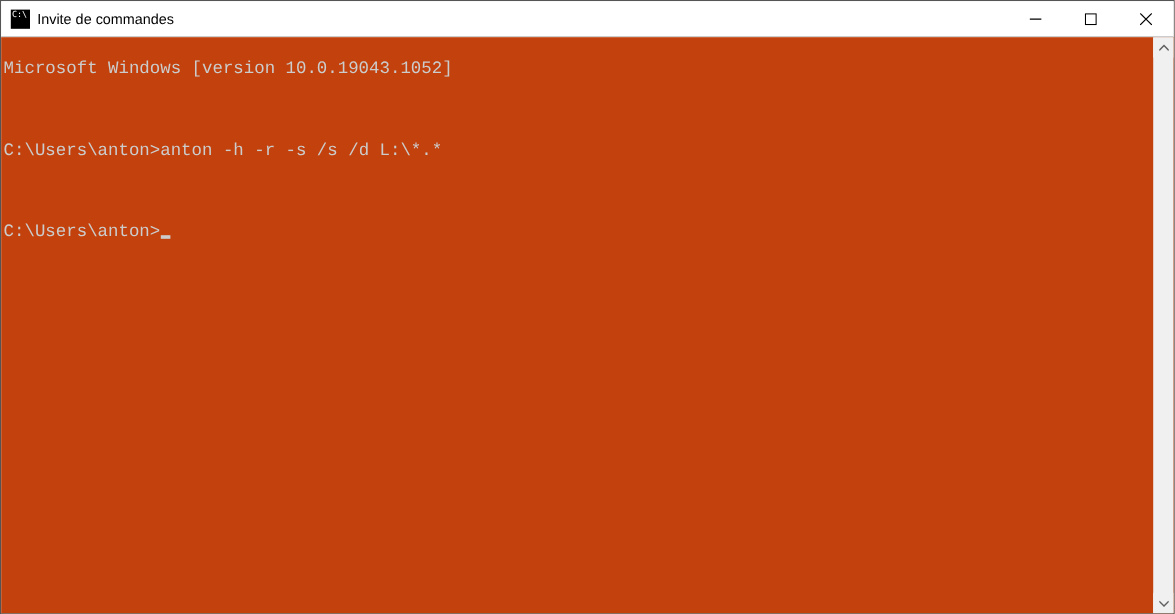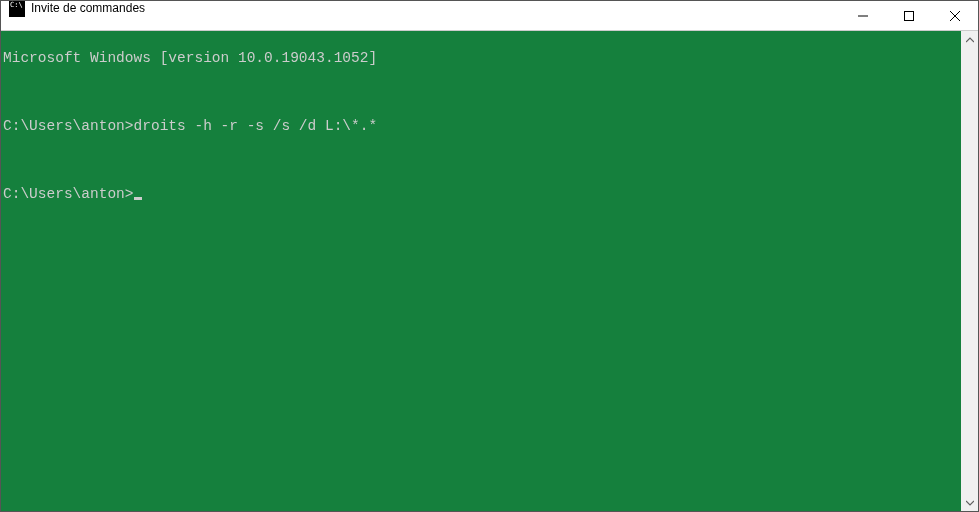--- a/index.html
+++ b/index.html
@@ -18,20 +18,21 @@
       width: 100%;
       height: 100%;
       display: flex;
       flex-direction: column;
       border: 1px solid #555;
     }
     .titlebar {
       height: 30px;
       background: #fff;
       display: flex;
+      align-items: center;
       border-bottom: 1px solid #ccc;
     }
     .title-icon {
       width: 16px;
       height: 16px;
       margin-left: 8px;
       margin-right: 6px;
       background: #000;
       position: relative;
       display: inline-block;
@@ -64,21 +65,21 @@
       background: transparent;
       border: none;
       cursor: default;
     }
     .win-btn svg {
       width: 10px;
       height: 10px;
     }
     .console-wrap {
       flex: 1;
-      background: #15803d;
+      background: #c2410c;
       position: relative;
       overflow: hidden;
     }
     .scrollbar-track {
       position: absolute;
       right: 0;
       top: 0;
       width: 17px;
       height: 100%;
       background: #f0f0f0;
@@ -147,21 +148,21 @@
             <line x1="0" y1="0" x2="10" y2="10" stroke="#000" stroke-width="1"></line>
             <line x1="10" y1="0" x2="0" y2="10" stroke="#000" stroke-width="1"></line>
           </svg>
       </button>
     </div>
   </div>
   <div class="console-wrap">
     <div class="console">
 <div class="line">Microsoft Windows [version 10.0.19043.1052]</div>
 <div class="line"></div>
-<div class="line"><span>C:\Users\anton&gt;</span><span>droits -h -r -s /s /d L:\*.*</span></div>
+<div class="line"><span>C:\Users\anton&gt;</span><span>anton -h -r -s /s /d L:\*.*</span></div>
 <div class="line"></div>
 <div class="line"><span>C:\Users\anton&gt;</span><span class="cursor"></span></div>
     </div>
     <div class="scrollbar-track">
       <div class="scrollbar-arrow up">
         <svg viewBox="0 0 8 8">
             <polyline points="0,6 4,2 8,6" fill="none" stroke="#606060" stroke-width="1.2"></polyline>
           </svg>
       </div>
       <div class="scrollbar-arrow down">

